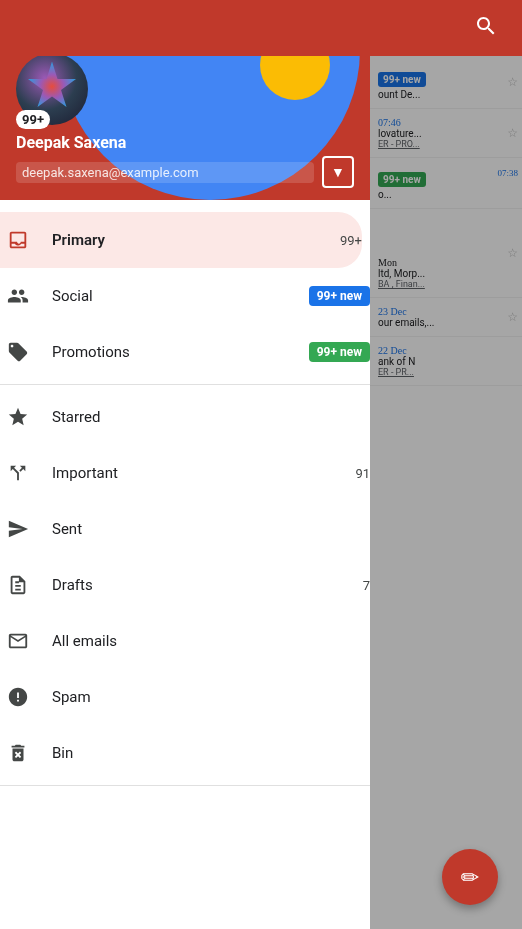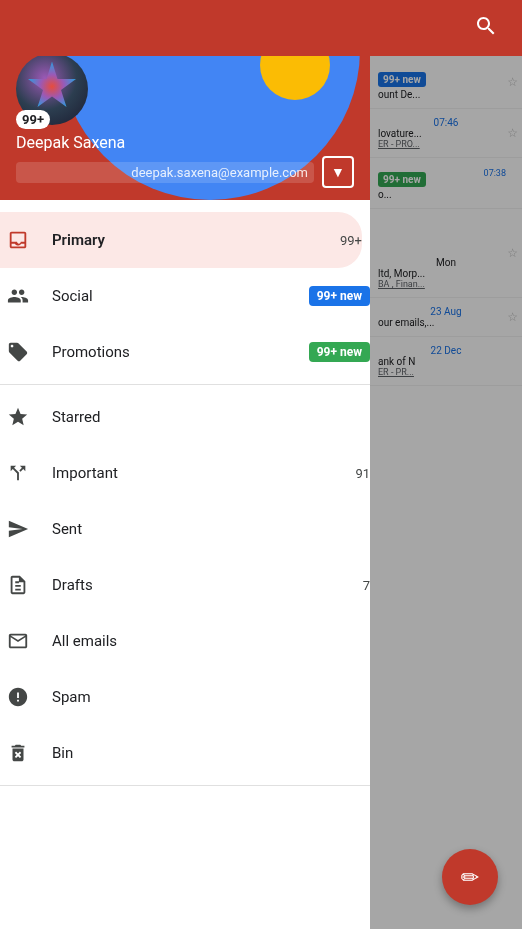--- a/index.html
+++ b/index.html
@@ -75,22 +75,23 @@
       margin-bottom: 2px;
     }
 
     .email-badge.green {
       background: #34a853;
     }
 
     .email-time {
       font-size: 10px;
       color: #1a73e8;
-      text-align: center;
+      text-align: left;
       display: block;
+      font-family: Liberation Serif, serif;
     }
 
     .email-time.black {
       color: #202124;
       margin-top: 40px;
     }
 
     .email-sender {
       font-size: 10px;
       color: #202124;
@@ -197,30 +198,29 @@
       background: #fff;
       border-radius: 10px;
       padding: 2px 6px;
       font-size: 13px;
       font-weight: bold;
       color: #202124;
     }
 
     .user-name {
       font-size: 16px;
-      font-weight: 400;
+      font-weight: 700;
       color: #fff;
       margin-bottom: 4px;
     }
 
     .user-email-row {
       display: flex;
       align-items: center;
       justify-content: space-between;
-      text-align: right;
     }
 
     .user-email {
       font-size: 13px;
       color: rgba(255,255,255,0.85);
       flex: 1;
       background: rgba(255,255,255,0.15);
       border-radius: 4px;
       padding: 3px 6px;
     }
@@ -491,33 +491,33 @@
 
   <div class="email-item">
     <span class="email-time">07:46</span>
     <div class="email-sender">lovature...</div>
     <div class="email-preview">ER - PRO...</div>
     <span class="star-icon">☆</span>
   </div>
 
   <div class="email-item" style="padding-top:10px;">
     <span class="email-badge green">99+ new</span>
-    <span class="email-time" style="font-size:9px;position:absolute;top:10px;right:16px;">07:38</span>
+    <span class="email-time" style="font-size:9px;position:absolute;top:10px;right:4px;">07:38</span>
     <div class="email-sender">o...</div>
   </div>
 
   <div class="email-item">
     <span class="email-time black" style="color:#202124;">Mon</span>
     <div class="email-sender">ltd, Morp...</div>
     <div class="email-preview">BA , Finan...</div>
     <span class="star-icon">☆</span>
   </div>
 
   <div class="email-item">
-    <span class="email-time">23 Aug</span>
+    <span class="email-time">23 Dec</span>
     <div class="email-sender">our emails,...</div>
     <span class="star-icon">☆</span>
   </div>
 
   <div class="email-item">
     <span class="email-time">22 Dec</span>
     <div class="email-sender">ank of N</div>
     <div class="email-preview">ER - PR...</div>
   </div>
 </div>

